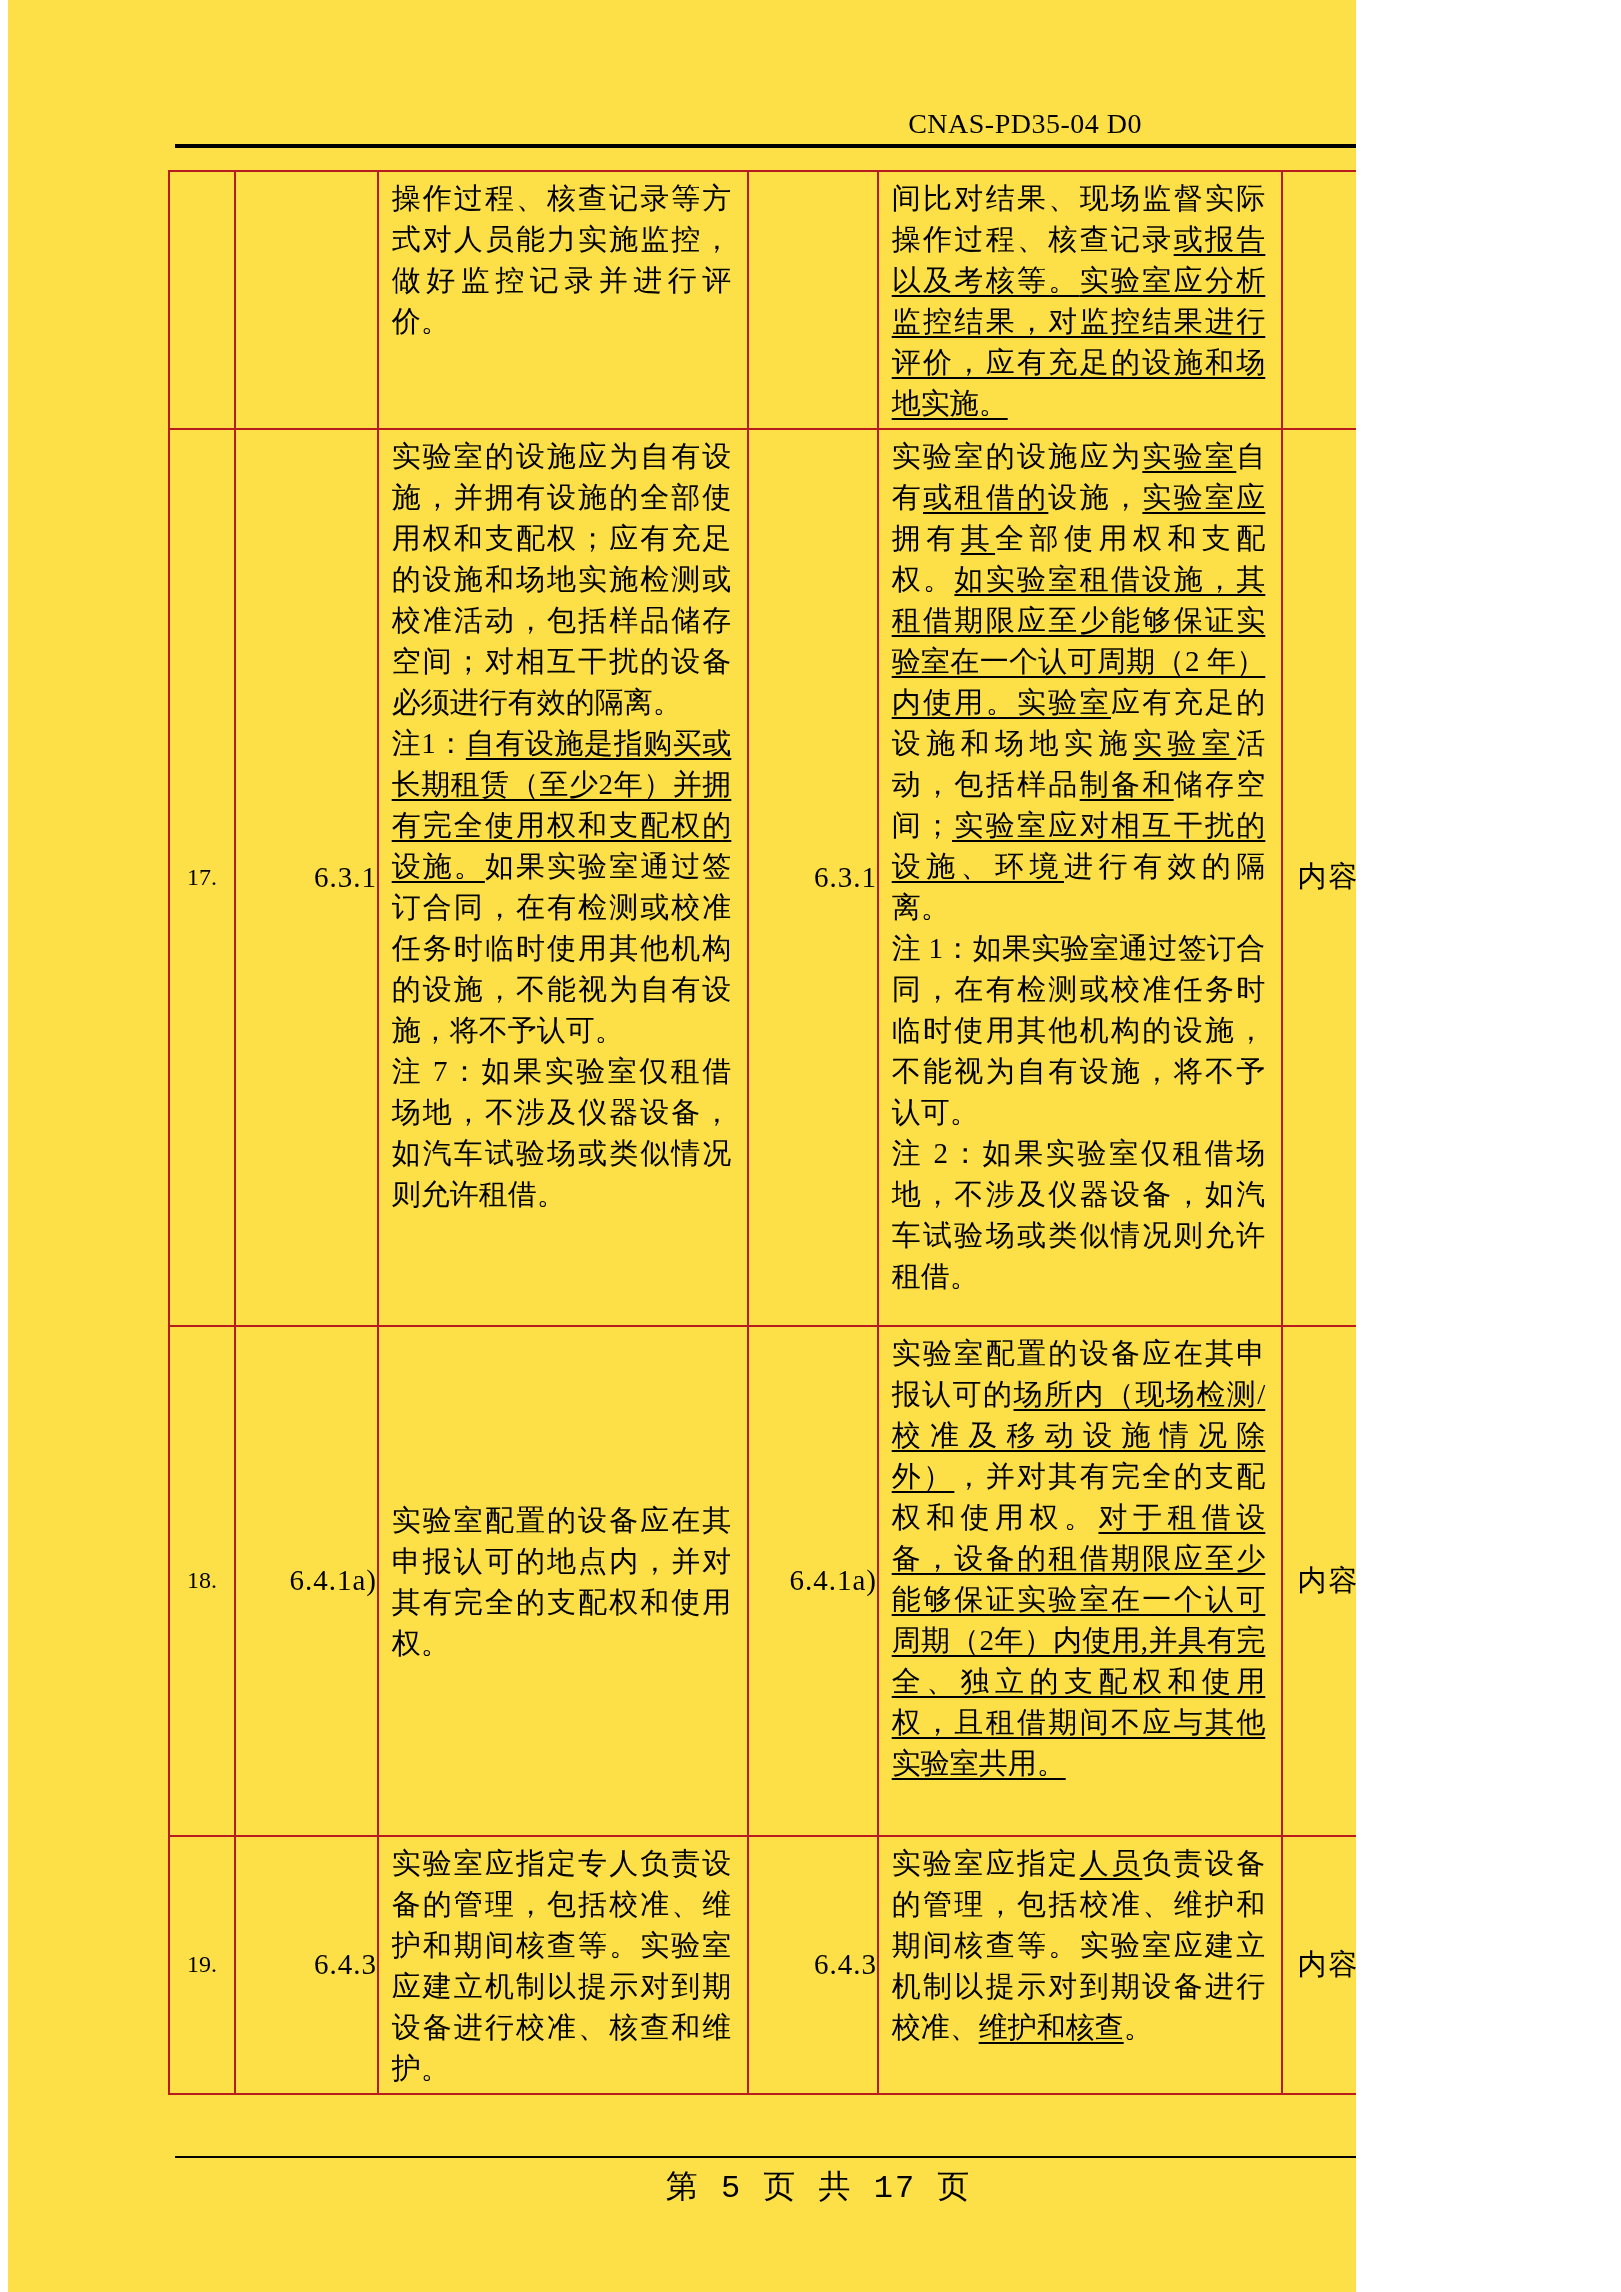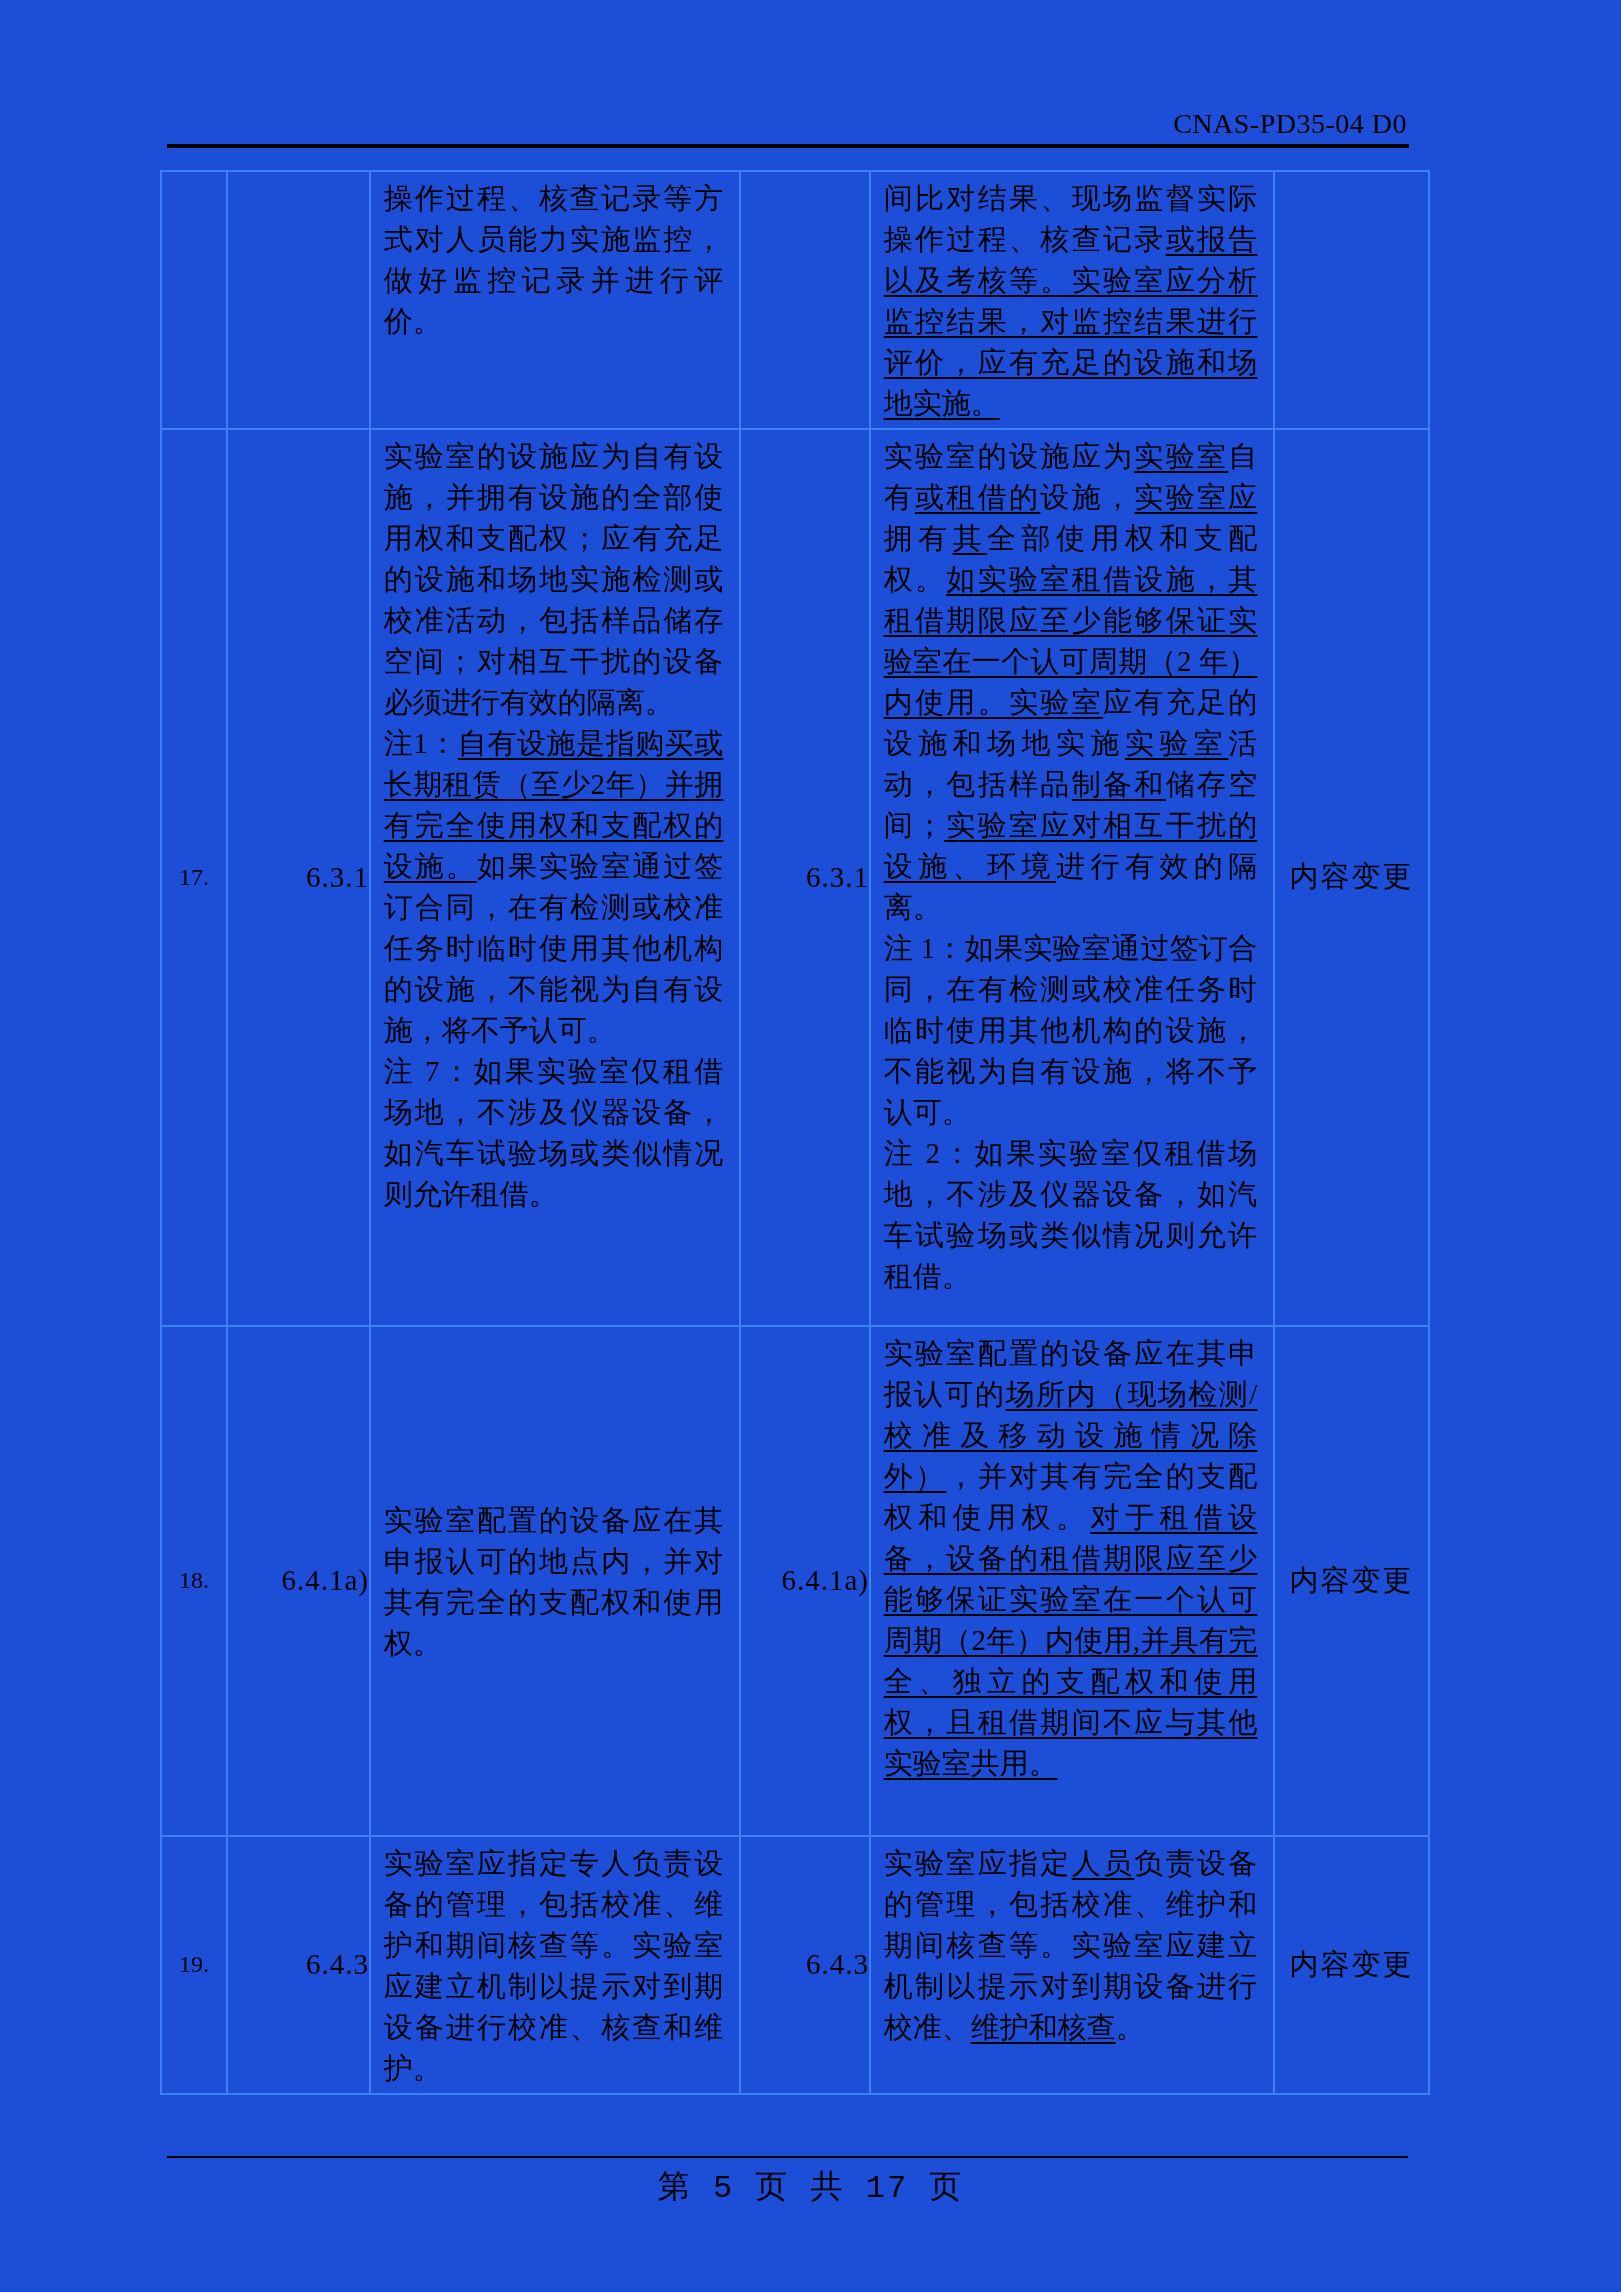--- a/index.html
+++ b/index.html
@@ -1,33 +1,34 @@
 <!DOCTYPE html>
 <html><head>
 <meta charset="utf-8">
 <style>
   html,body{margin:0;padding:0;background:#fff;}
   .page{
-    position:relative;width:1621px;height:2293px;background:#1d4ed8;
+    position:relative;width:1348px;height:2293px;background:#fde047;
     font-family:"Liberation Serif","DejaVu Serif",serif;color:#000;
     overflow:hidden;
+    margin-left:8px;
   }
   .doc-code{
     position:absolute;top:108px;right:214px;
     font-size:28px;letter-spacing:0.5px;white-space:nowrap;
   }
   .header-rule{
     position:absolute;left:167px;top:144px;width:1242px;height:3.9px;background:#000;
   }
   table.cmp{
     position:absolute;left:160px;top:170px;width:1267px;
     border-collapse:collapse;table-layout:fixed;
   }
   table.cmp td{
-    border:2px solid #3b82f6;overflow:hidden;
+    border:2px solid #b91c1c;overflow:hidden;
   }
   td.cell-no{ text-align:center;vertical-align:middle;font-size:24px;padding:0; }
   td.cell-clause{ text-align:right;vertical-align:middle;font-size:29px;padding:0;letter-spacing:1px; }
   td.cell-type{ text-align:center;vertical-align:middle;font-size:29px;padding:0;letter-spacing:2px; }
   td.cell-text{
     vertical-align:top;font-size:29px;line-height:41px;
     padding:5.9px 15.7px 3.9px 12.7px;
     text-align:justify;white-space:pre-wrap;word-break:break-all;
   }
   td.cell-text.v-mid{ vertical-align:middle; }

